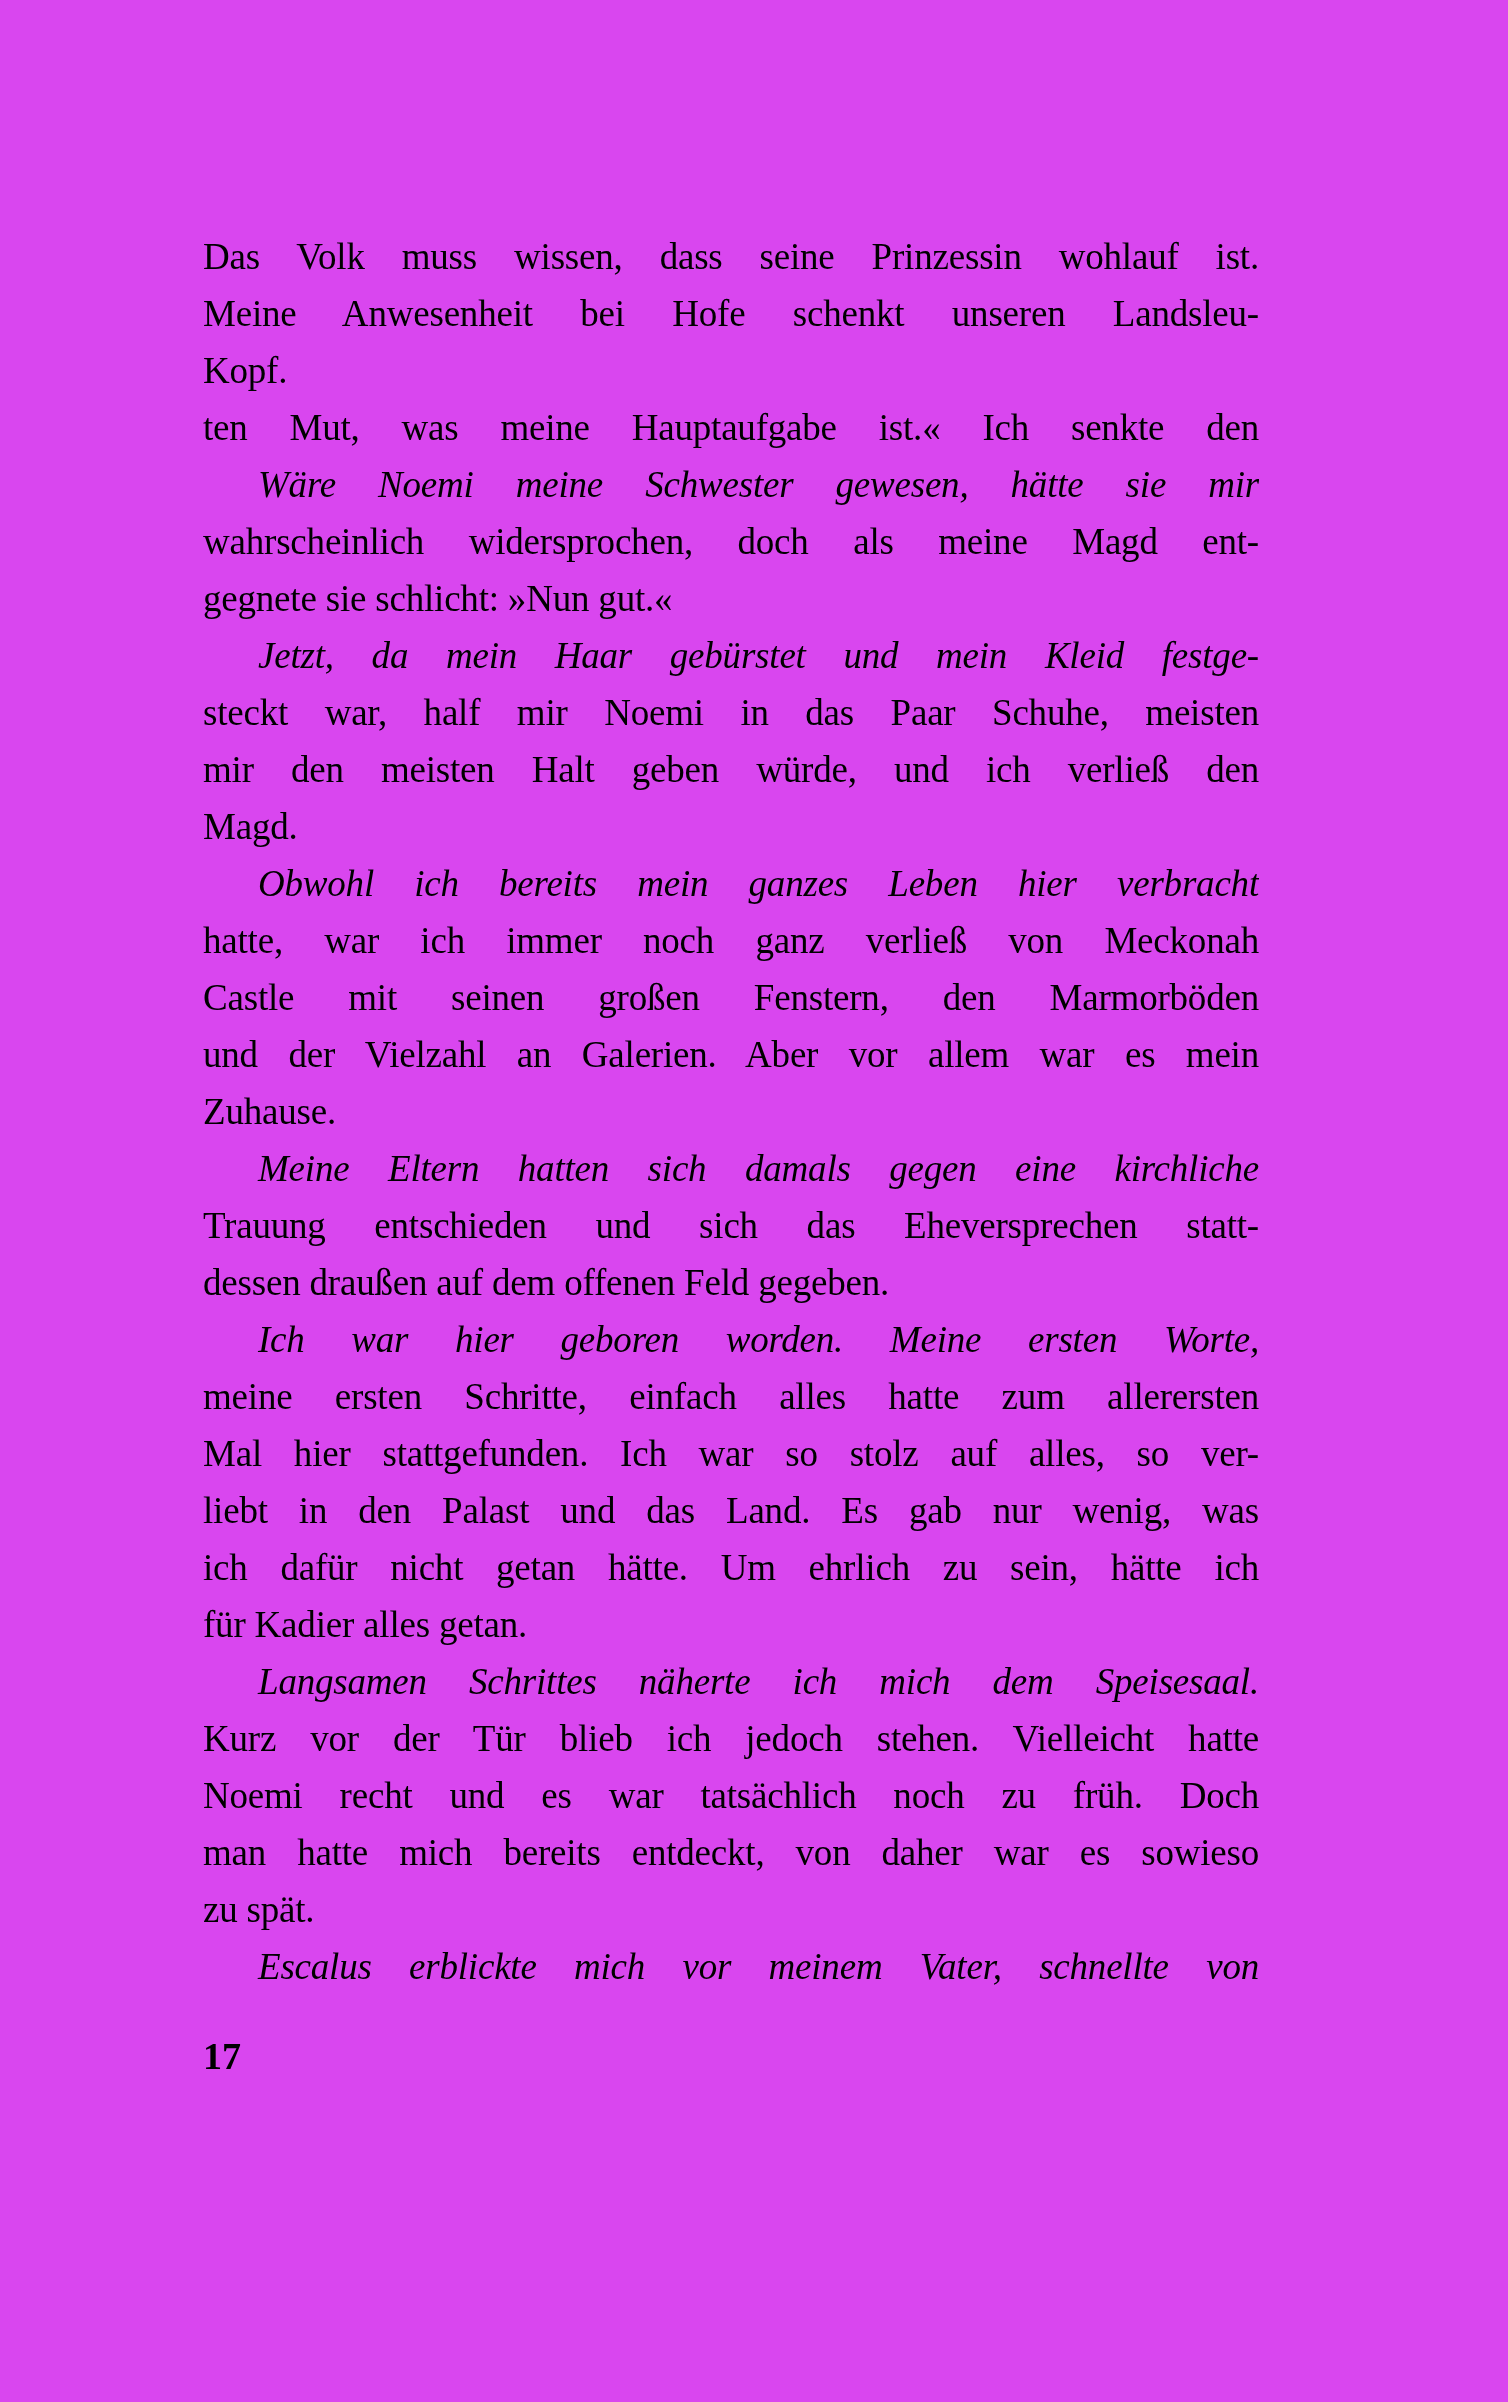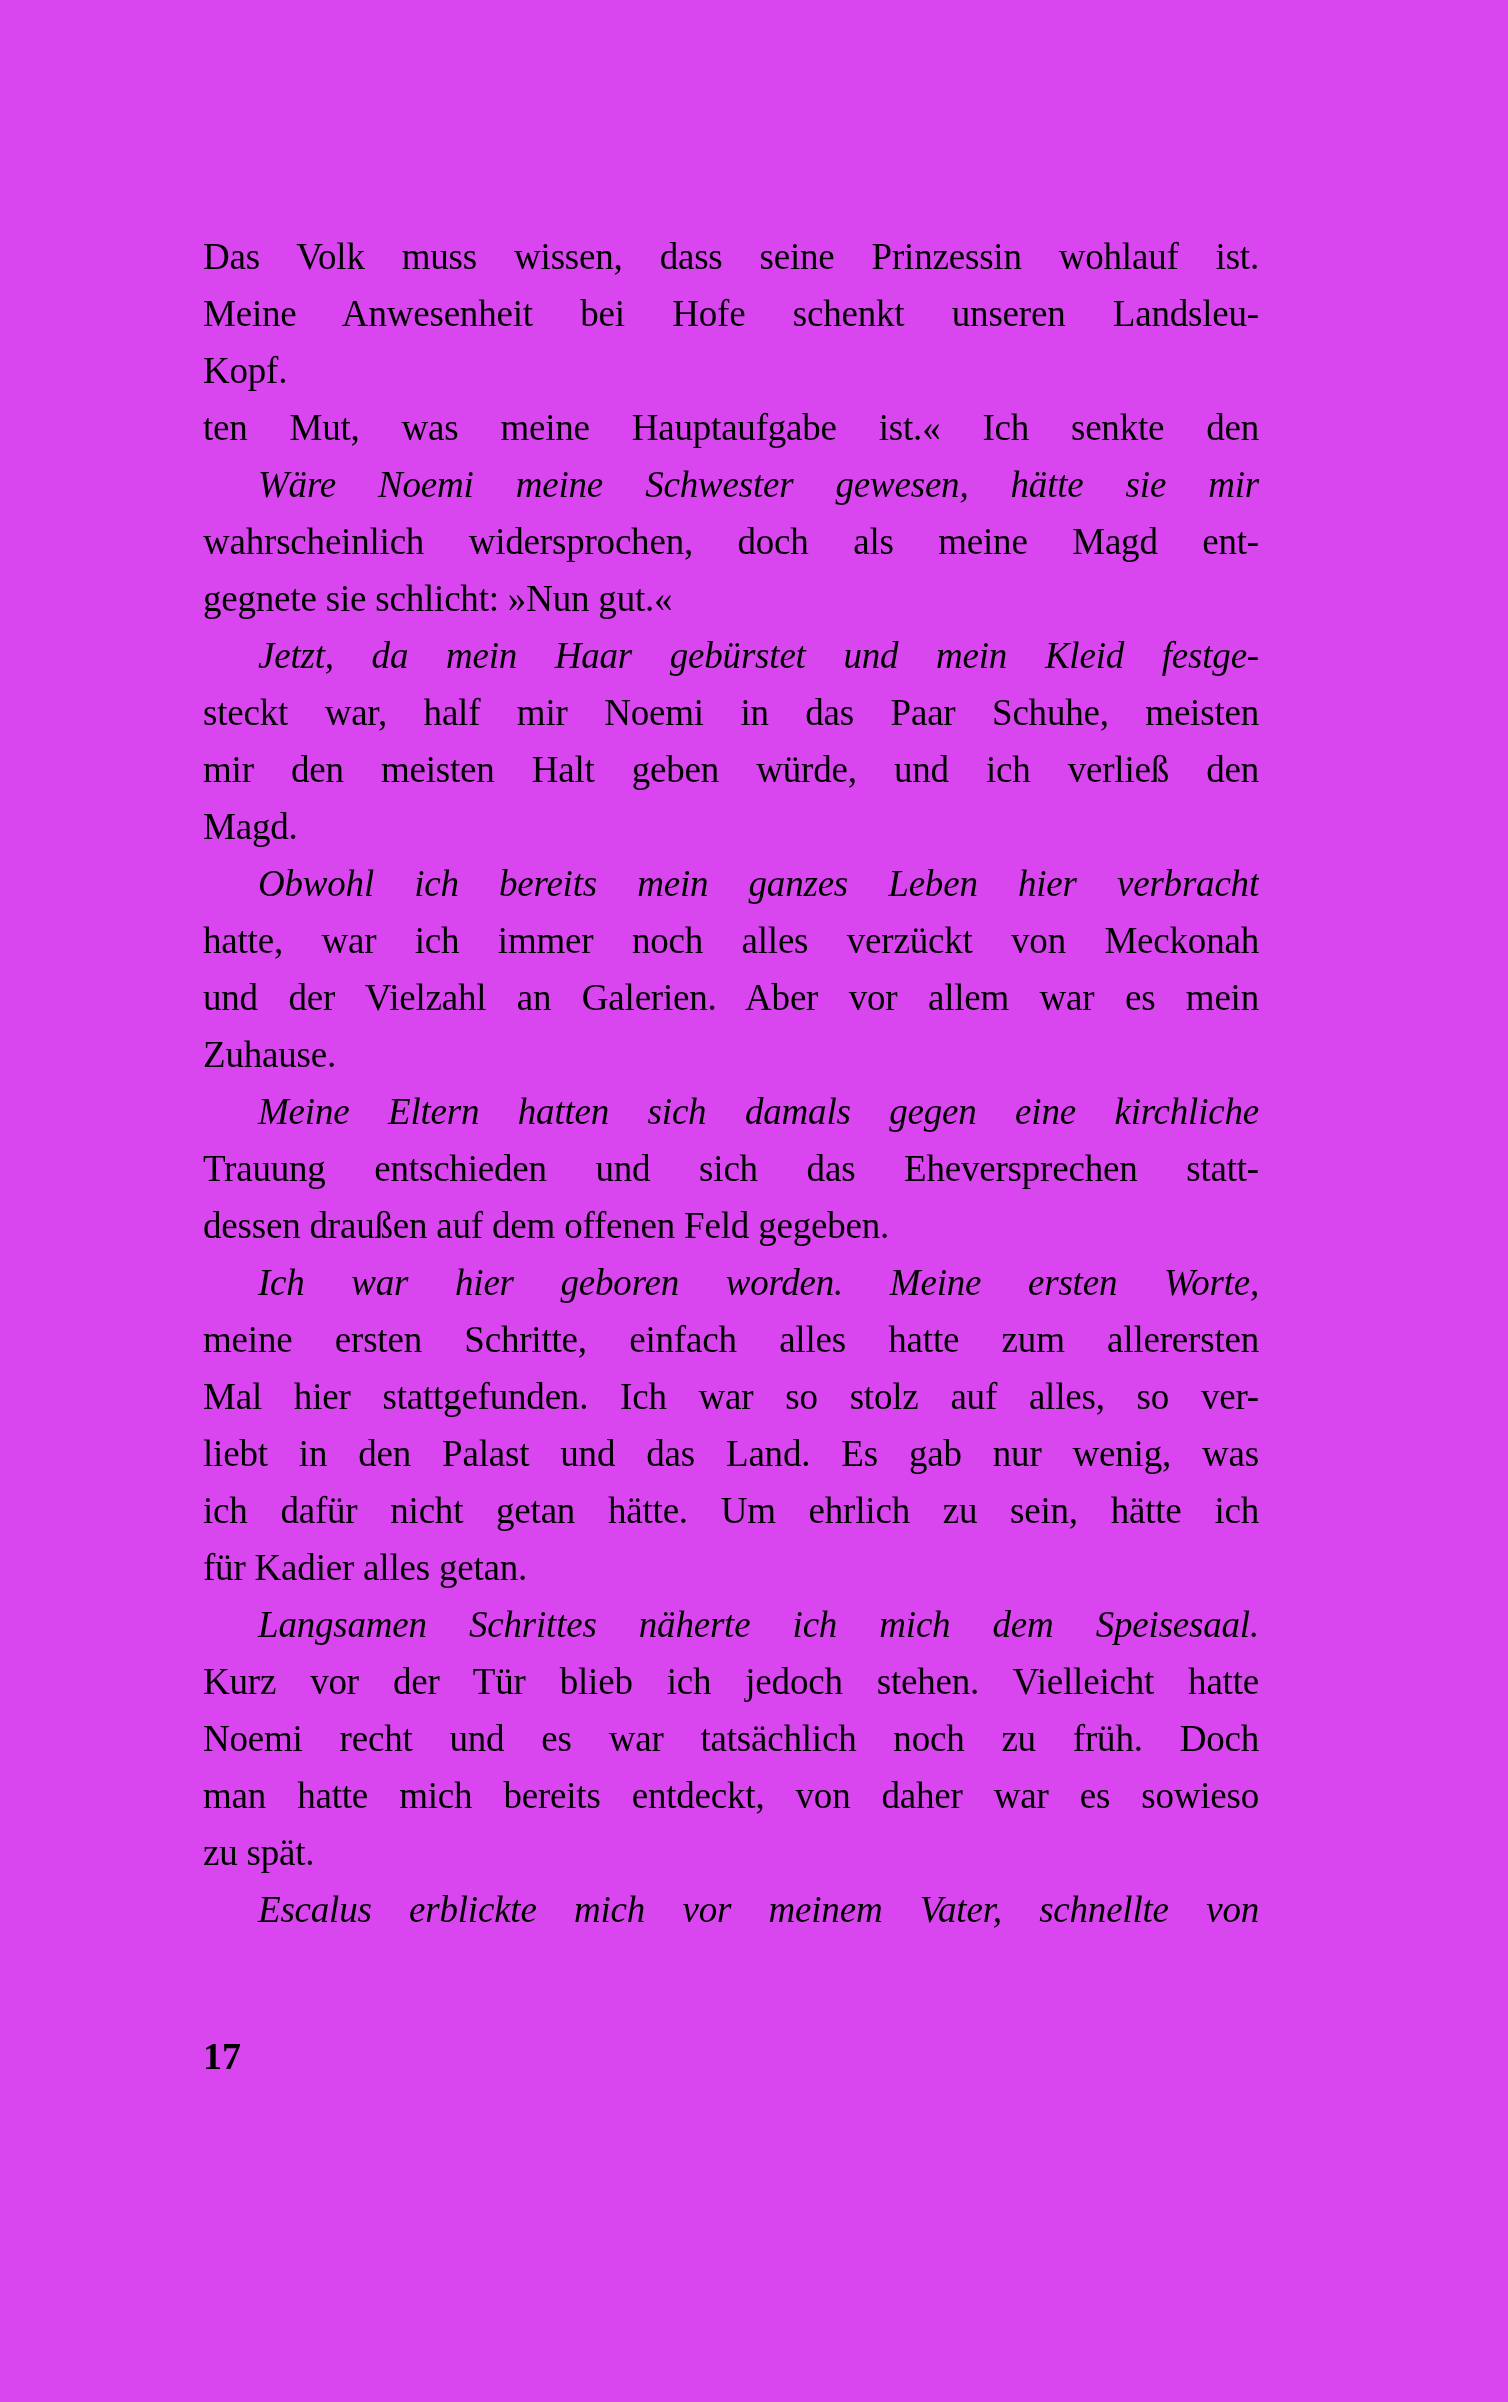--- a/index.html
+++ b/index.html
@@ -58,21 +58,22 @@
       <div class="line last">Kopf.</div>
       <div class="line">ten Mut, was meine Hauptaufgabe ist.« Ich senkte den</div>
       <div class="line indent">Wäre Noemi meine Schwester gewesen, hätte sie mir</div>
       <div class="line">wahrscheinlich widersprochen, doch als meine Magd ent-</div>
       <div class="line last">gegnete sie schlicht: »Nun gut.«</div>
       <div class="line indent">Jetzt, da mein Haar gebürstet und mein Kleid festge-</div>
       <div class="line">steckt war, half mir Noemi in das Paar Schuhe, meisten</div>
       <div class="line">mir den meisten Halt geben würde, und ich verließ den</div>
       <div class="line last">Magd.</div>
       <div class="line indent">Obwohl ich bereits mein ganzes Leben hier verbracht</div>
-      <div class="line">hatte, war ich immer noch alles verzückt von Meckonah</div>
+      <div class="line">hatte, war ich immer noch ganz verließ von Meckonah</div>
+      <div class="line">Castle mit seinen großen Fenstern, den Marmorböden</div>
       <div class="line">und der Vielzahl an Galerien. Aber vor allem war es mein</div>
       <div class="line last">Zuhause.</div>
       <div class="line indent">Meine Eltern hatten sich damals gegen eine kirchliche</div>
       <div class="line">Trauung entschieden und sich das Eheversprechen statt-</div>
       <div class="line last">dessen draußen auf dem offenen Feld gegeben.</div>
       <div class="line indent">Ich war hier geboren worden. Meine ersten Worte,</div>
       <div class="line">meine ersten Schritte, einfach alles hatte zum allerersten</div>
       <div class="line">Mal hier stattgefunden. Ich war so stolz auf alles, so ver-</div>
       <div class="line">liebt in den Palast und das Land. Es gab nur wenig, was</div>
       <div class="line">ich dafür nicht getan hätte. Um ehrlich zu sein, hätte ich</div>

